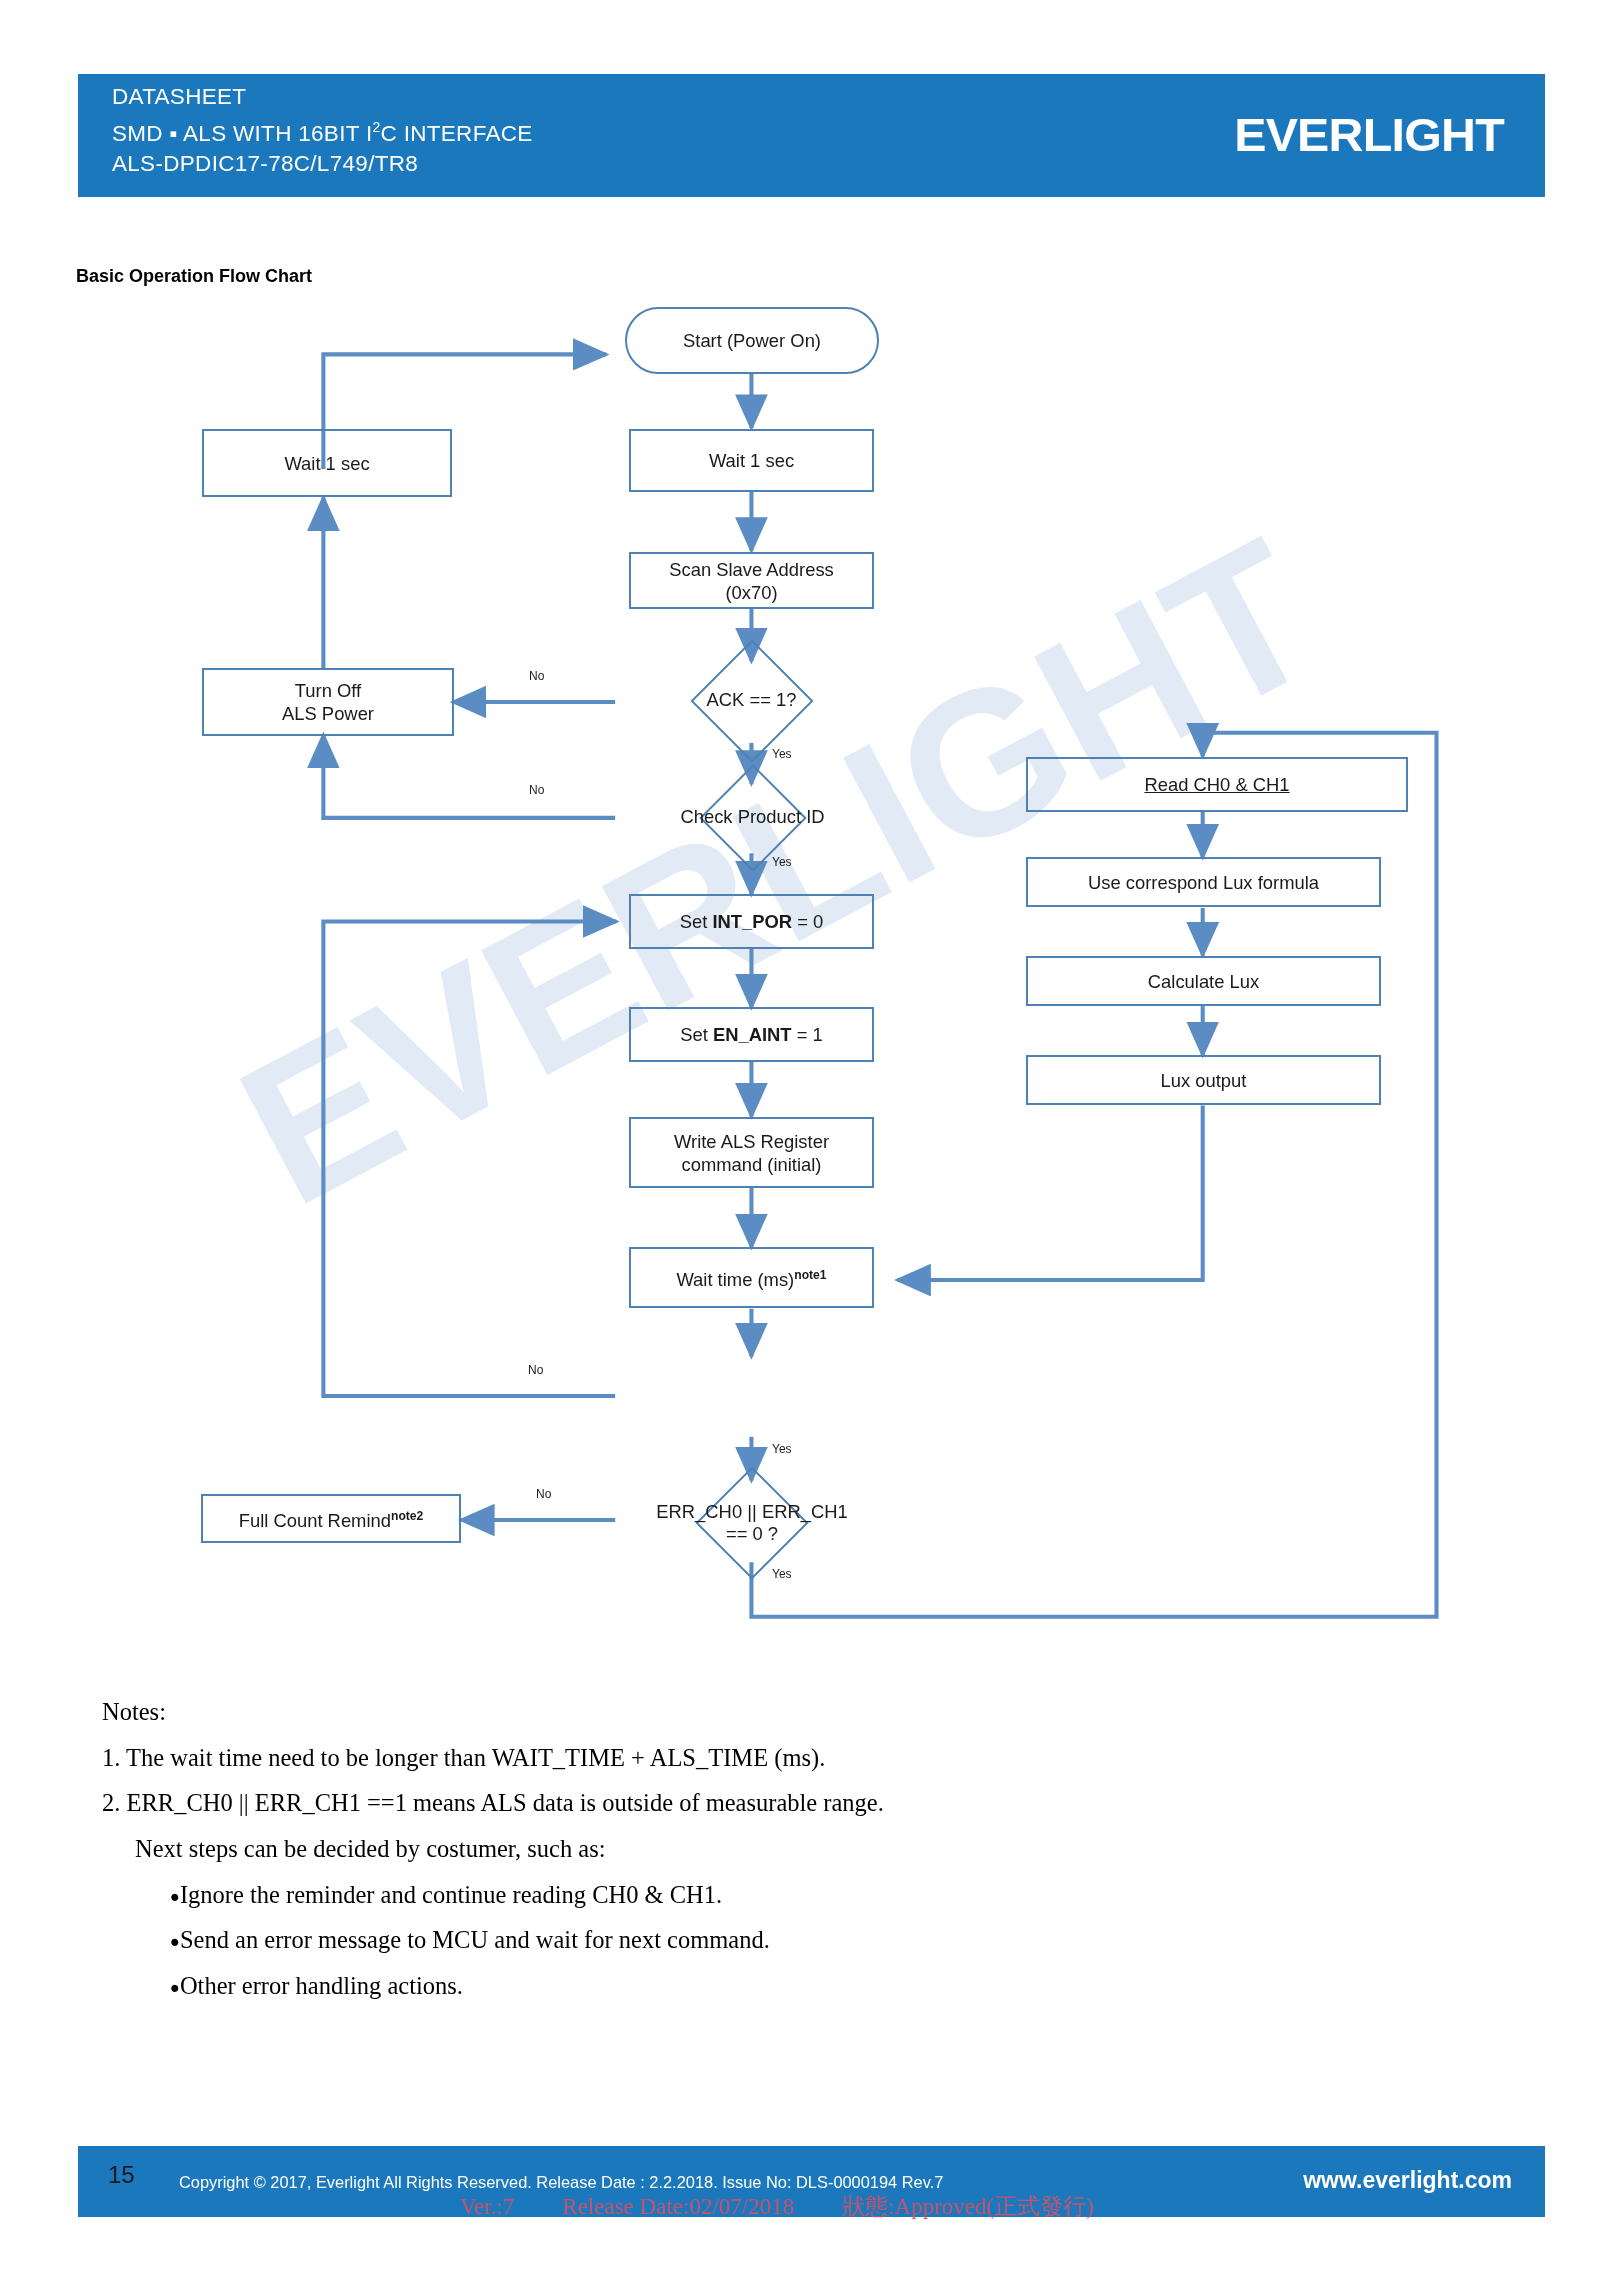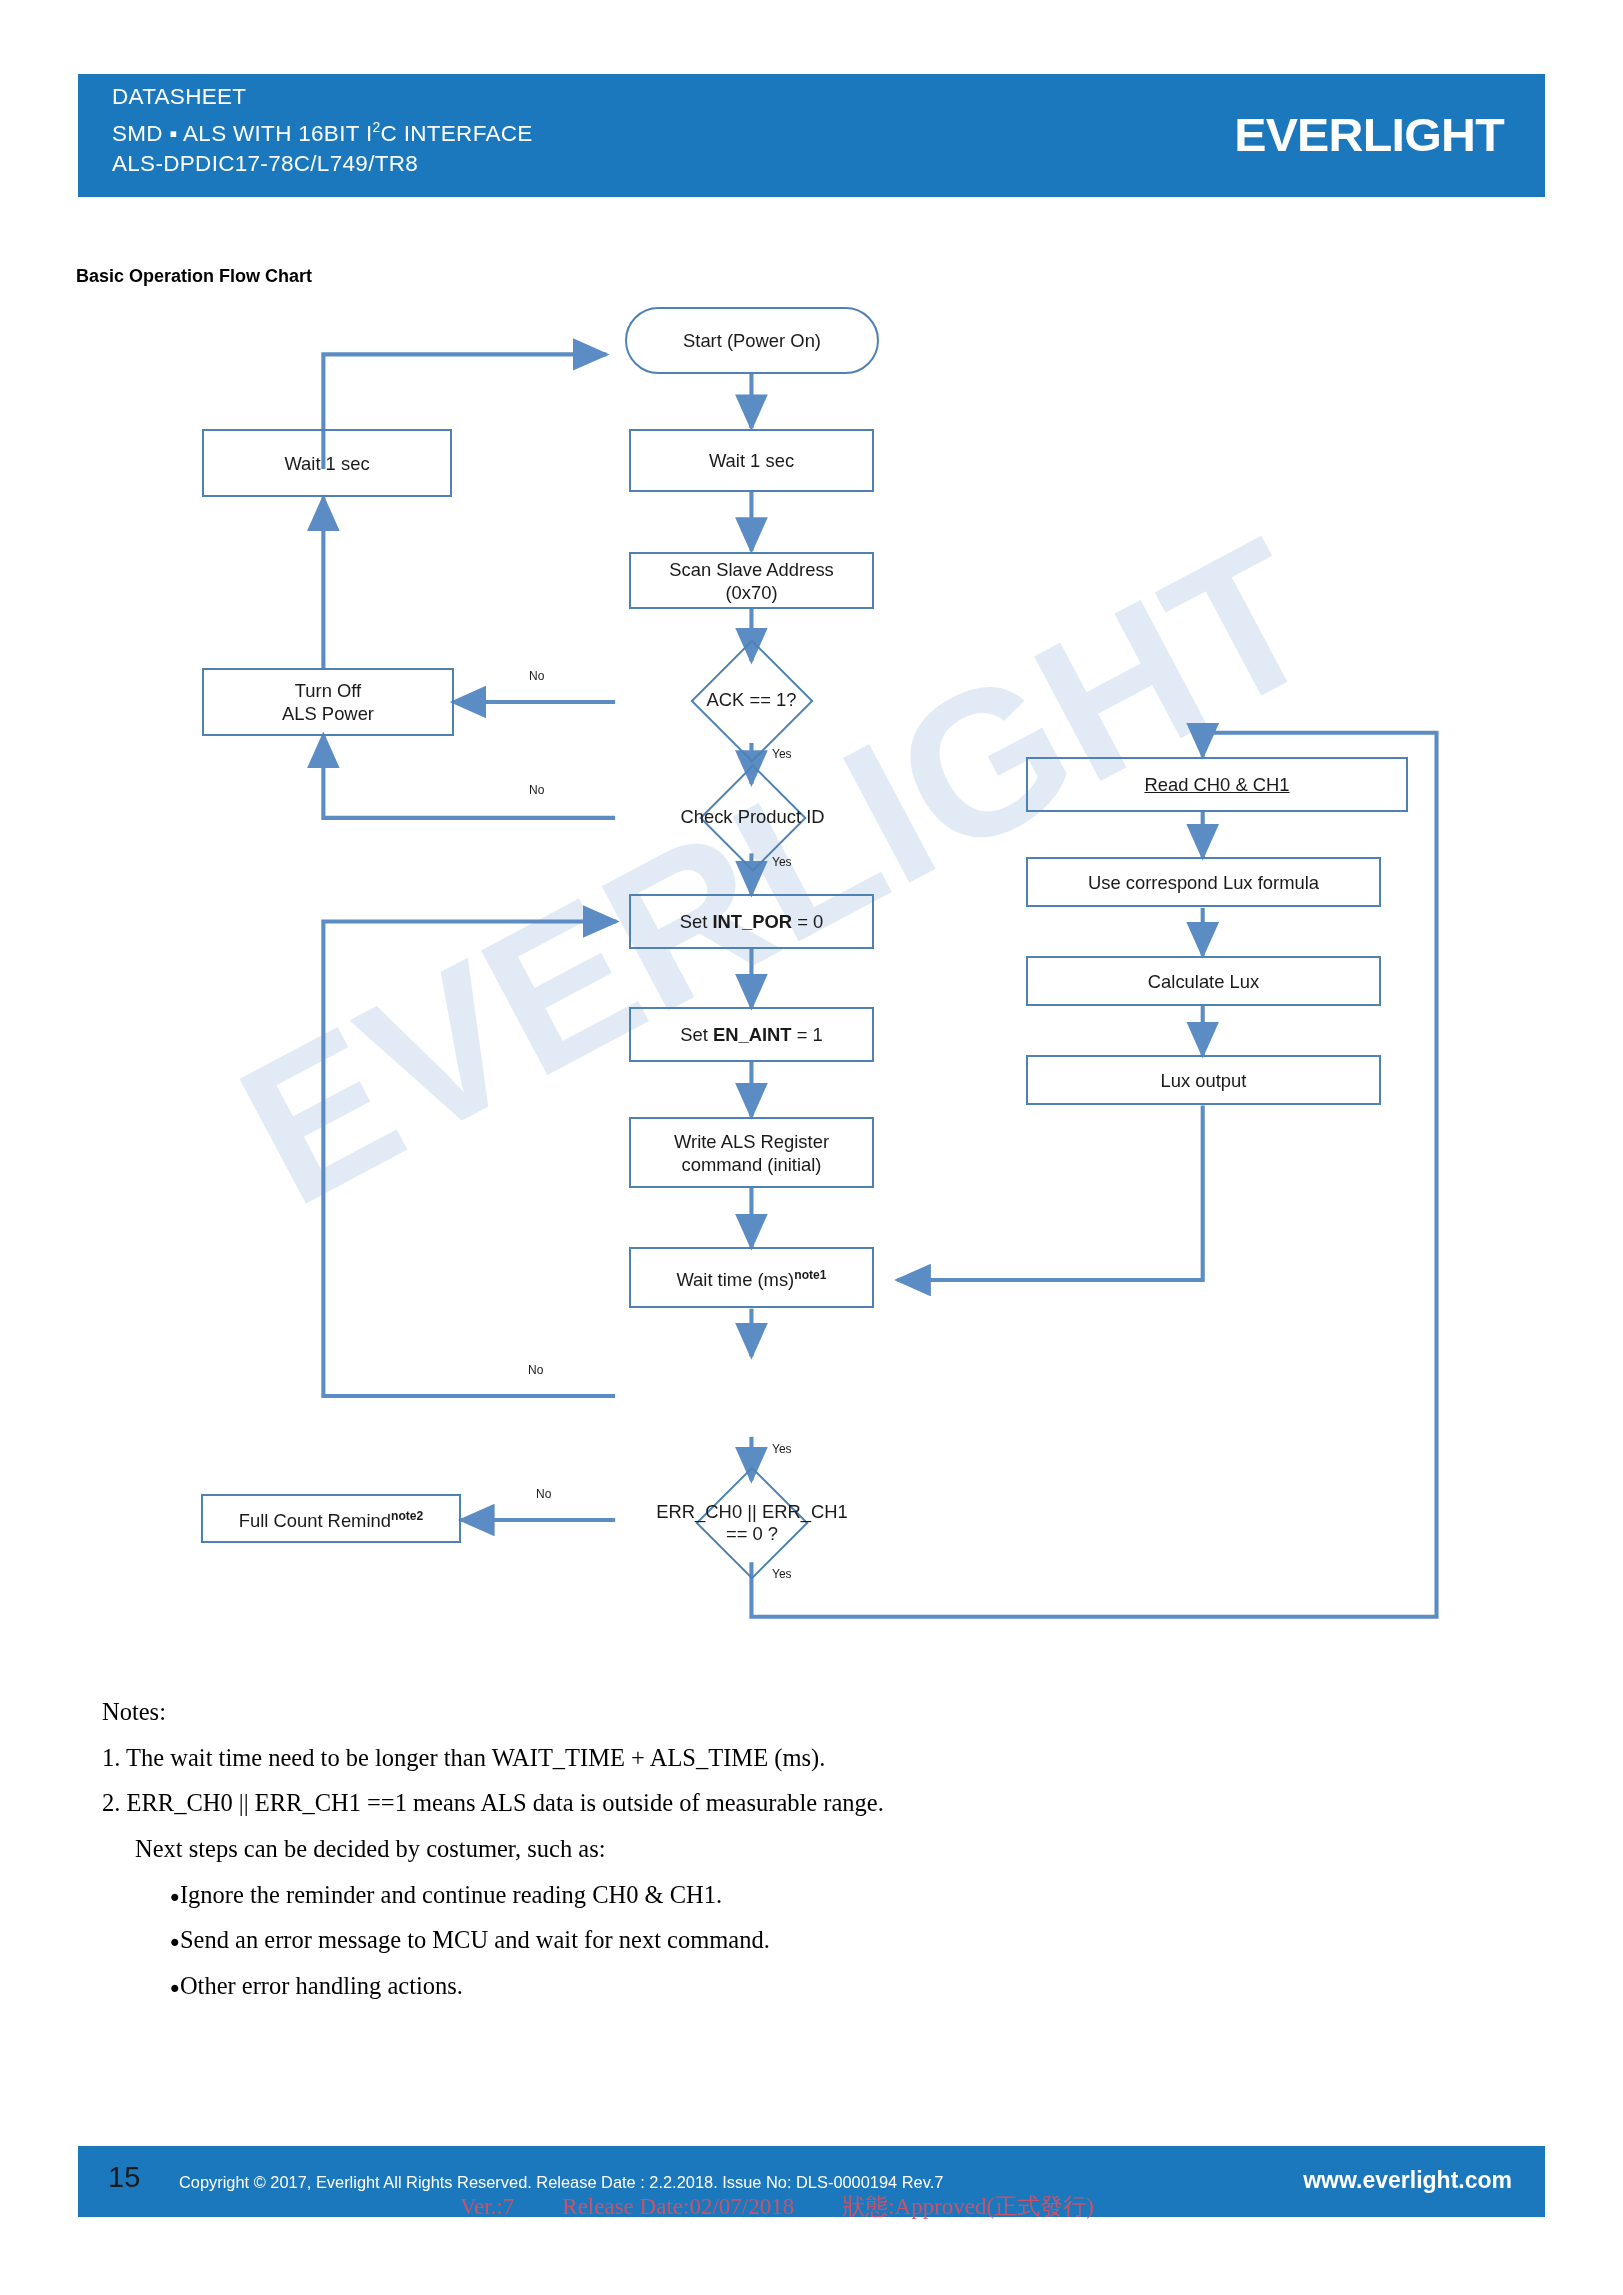--- a/index.html
+++ b/index.html
@@ -137,21 +137,21 @@
   #footer-bar {
     position: absolute;
     left: 78px; top: 2146px;
     width: 1467px; height: 71px;
     background: #1c78bd;
   }
   #footer-page {
     position: absolute;
     left: 30px; top: 15px;
     color: #1a1a1a;
-    font-size: 29px;
+    font-size: 24px;
   }
   #footer-copy {
     position: absolute;
     left: 101px; top: 27px;
     color: #ffffff;
     font-size: 16.4px;
     white-space: nowrap;
   }
   #footer-url {
     position: absolute;

